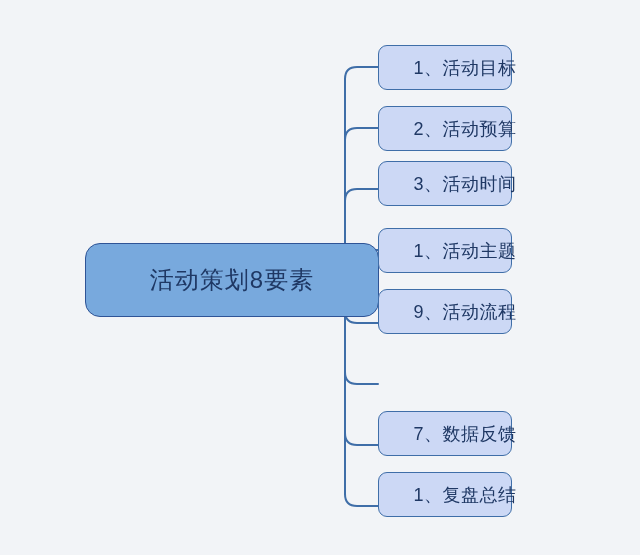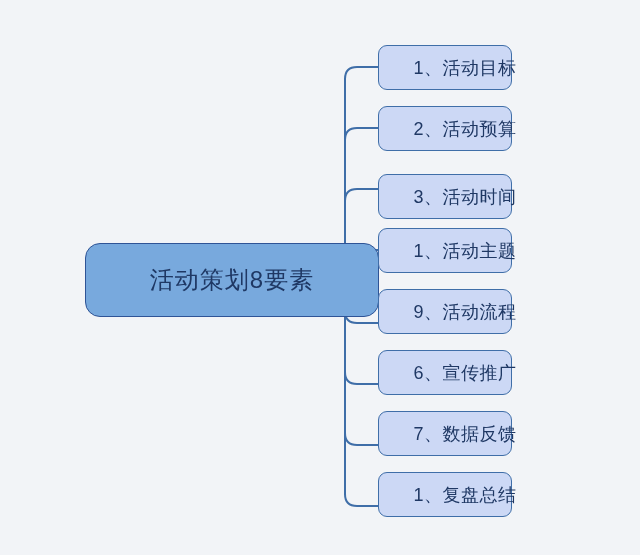--- a/index.html
+++ b/index.html
@@ -84,31 +84,28 @@
   <div class="node" id="root-node">
     <span>活动策划8要素</span>
   </div>
 
   <div class="node child-node" style="top:45px">
     <span>1、活动目标</span>
   </div>
   <div class="node child-node" style="top:106px">
     <span>2、活动预算</span>
   </div>
-  <div class="node child-node" style="top:174px">
+  <div class="node child-node" style="top:161px">
     <span>3、活动时间</span>
   </div>
   <div class="node child-node" style="top:228px">
     <span>1、活动主题</span>
   </div>
   <div class="node child-node" style="top:289px">
     <span>9、活动流程</span>
-  </div>
-  <div class="node child-node" style="top:350px">
-    <span>6、宣传推广</span>
   </div>
   <div class="node child-node" style="top:411px">
     <span>7、数据反馈</span>
   </div>
   <div class="node child-node" style="top:472px">
     <span>1、复盘总结</span>
   </div>
 
 </div>
 

